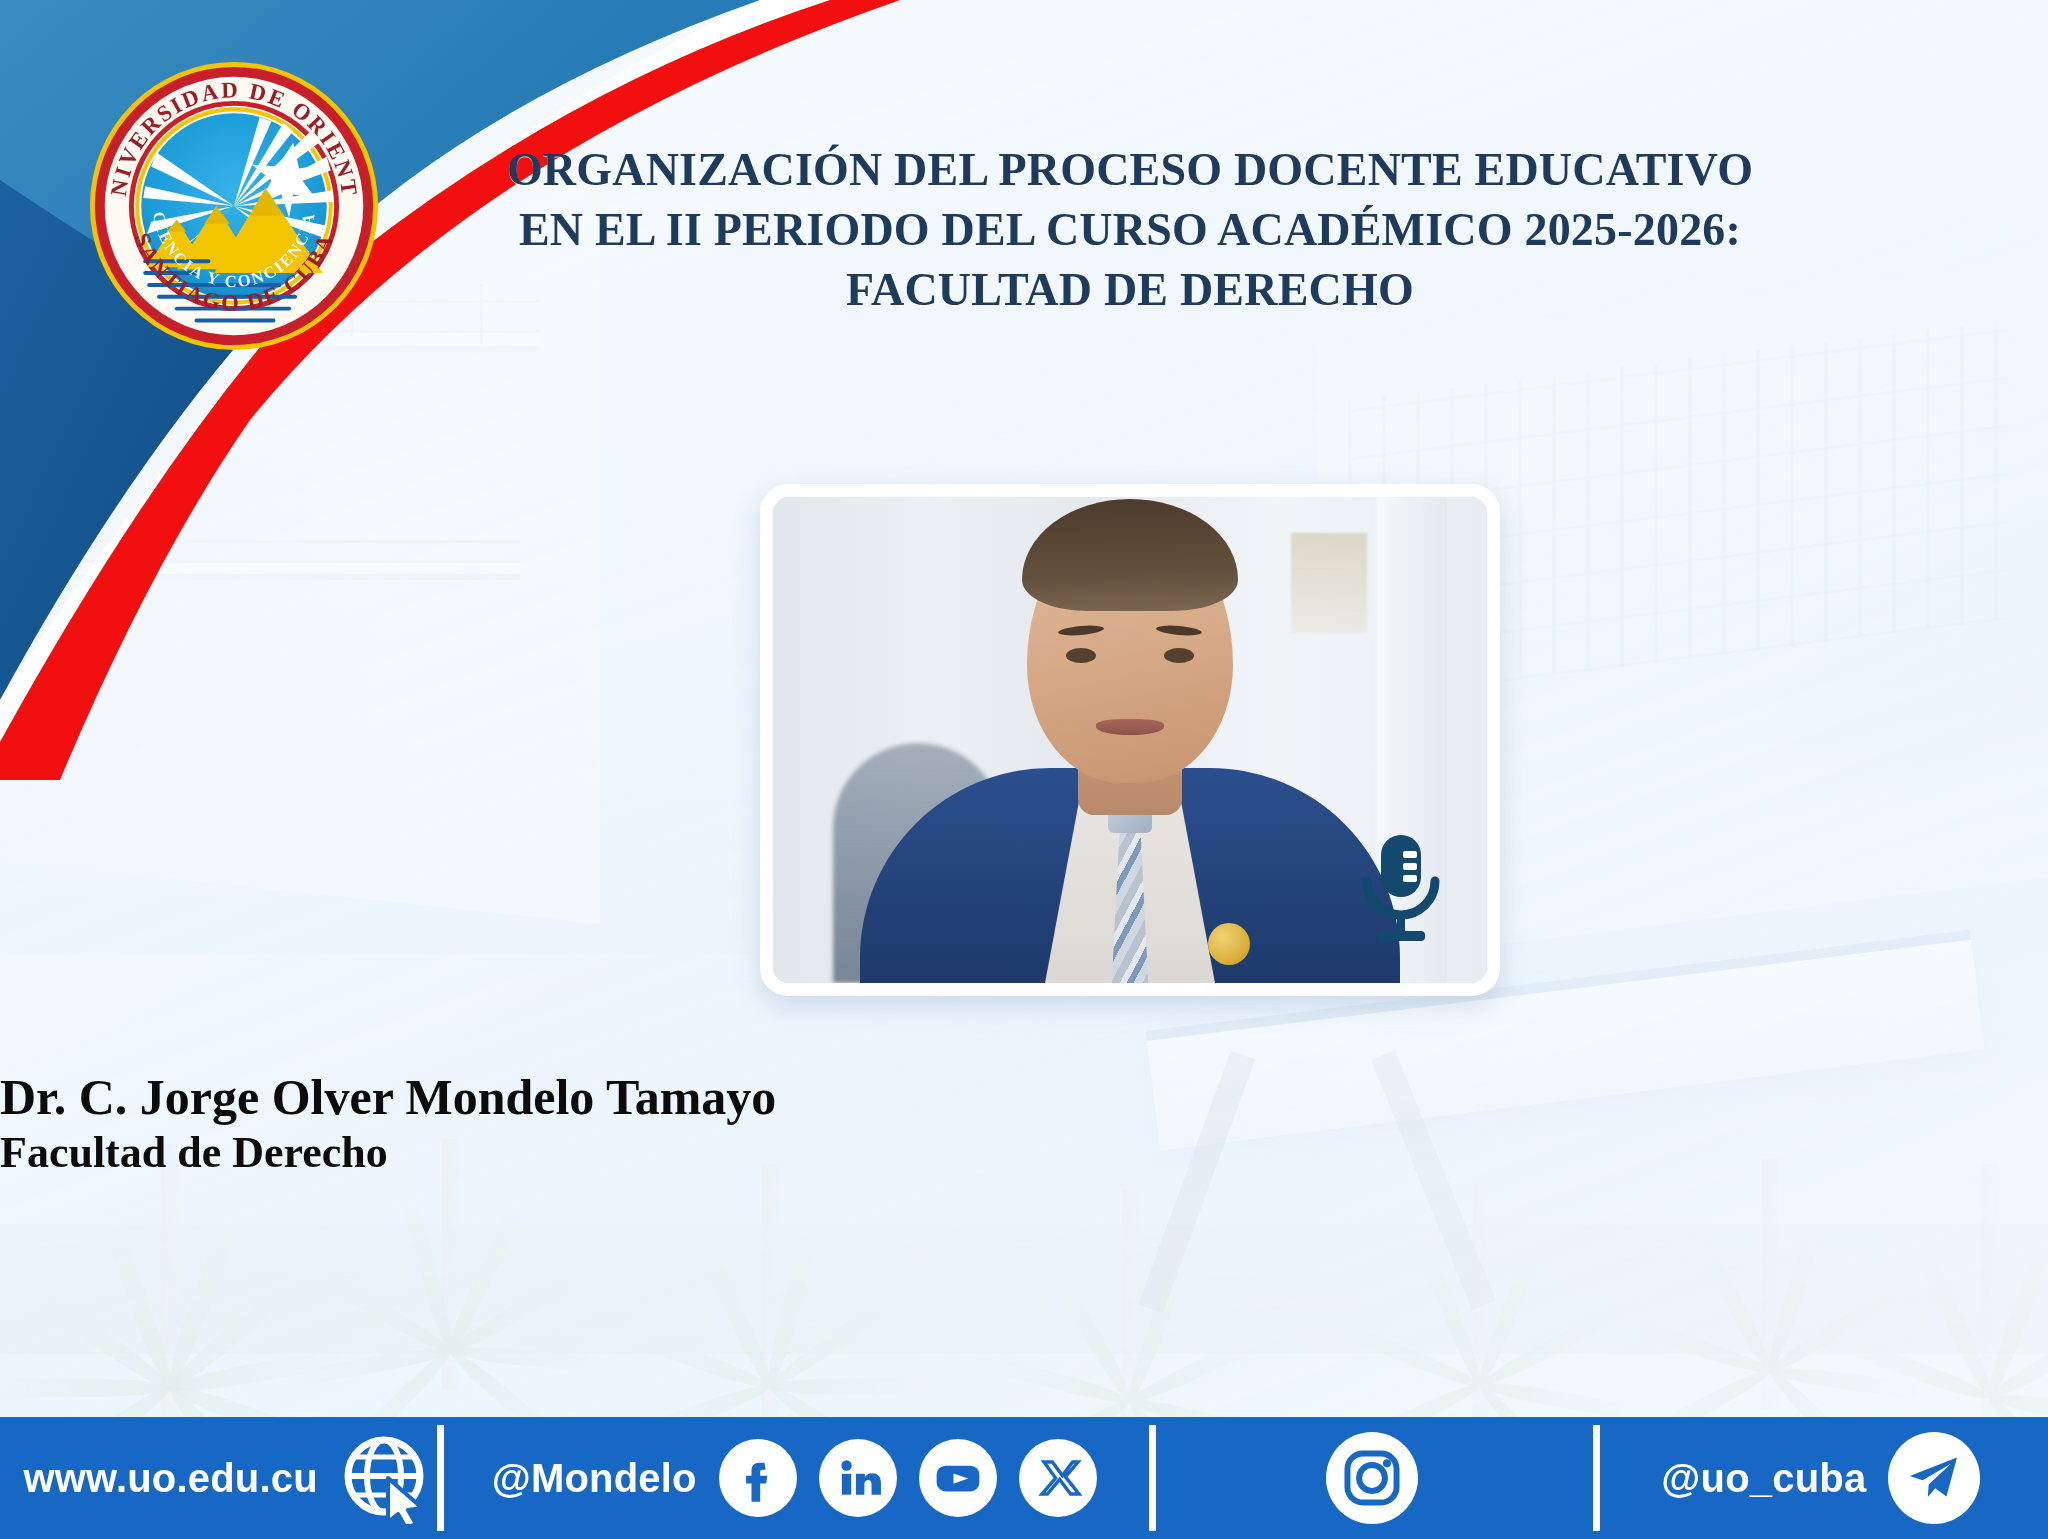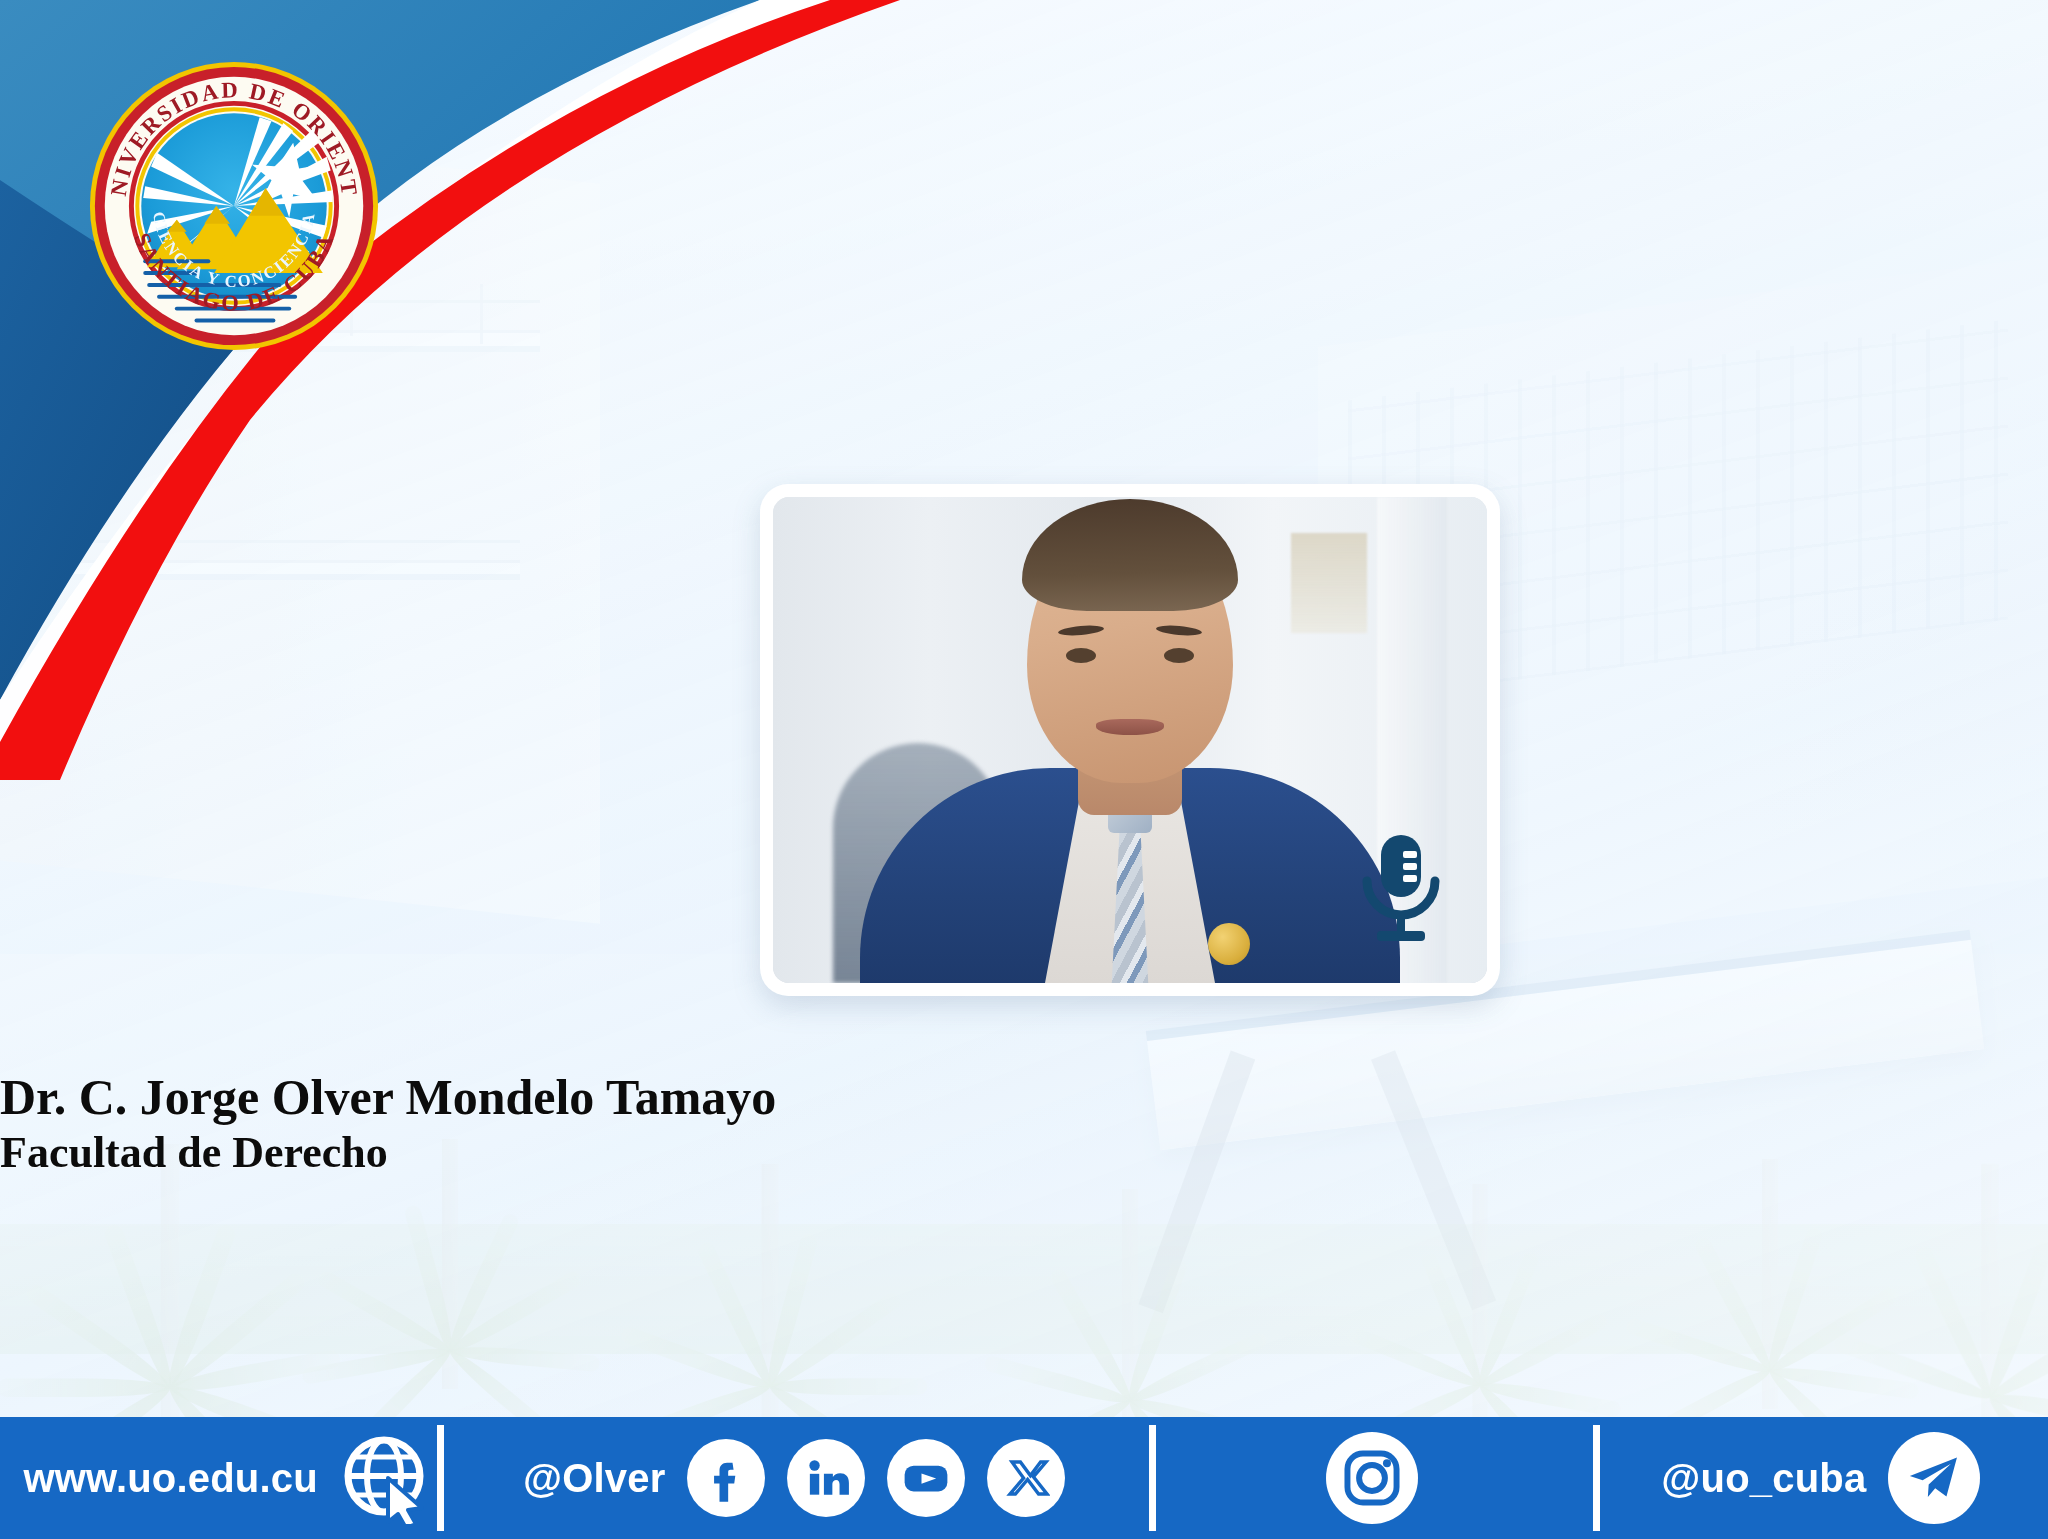--- a/index.html
+++ b/index.html
@@ -564,20 +564,25 @@
       <textPath href="#arcTop" startOffset="50%" text-anchor="middle">UNIVERSIDAD DE ORIENTE</textPath>
     </text>
     <text font-family="Liberation Serif, serif" font-size="17" font-weight="700" fill="#eaf6ff" letter-spacing="2">
       <textPath href="#arcMotto" startOffset="50%" text-anchor="middle">CIENCIA Y CONCIENCIA</textPath>
     </text>
     <text font-family="Liberation Serif, serif" font-size="23" font-weight="700" fill="#9e1a24" letter-spacing="2.4">
       <textPath href="#arcBottom" startOffset="50%" text-anchor="middle">SANTIAGO DE CUBA</textPath>
     </text>
   </svg>
 
+  <div class="title-block">
+    <div class="line">ORGANIZACIÓN DEL PROCESO DOCENTE EDUCATIVO</div>
+    <div class="line">EN EL II PERIODO DEL CURSO ACADÉMICO 2025-2026:</div>
+    <div class="line">FACULTAD DE DERECHO</div>
+  </div>
 
   <div class="portrait-card">
     <div class="portrait-inner">
       <div class="pb-wall"></div>
       <div class="pb-arch"></div>
       <div class="pb-door"></div>
       <div class="pb-cornice"></div>
       <div class="pb-pillar"></div>
 
       <div class="pt-shoulders"></div>
@@ -619,21 +624,21 @@
         <circle cx="44" cy="44" r="36" fill="none" stroke="#ffffff" stroke-width="7"></circle>
         <ellipse cx="44" cy="44" rx="17" ry="36" fill="none" stroke="#ffffff" stroke-width="6"></ellipse>
         <line x1="8" y1="44" x2="80" y2="44" stroke="#ffffff" stroke-width="6"></line>
         <line x1="14" y1="25" x2="74" y2="25" stroke="#ffffff" stroke-width="5"></line>
         <line x1="14" y1="63" x2="74" y2="63" stroke="#ffffff" stroke-width="5"></line>
         <path d="M48,46 L82,76 L68,78 L76,92 L66,96 L58,82 L48,90 Z" fill="#ffffff" stroke="#1668c4" stroke-width="4" stroke-linejoin="round"></path>
       </svg>
     </div>
 
     <div class="fseg seg-soc">
-      <span class="ftxt">@Olver</span>
+      <span class="ftxt">@Mondelo</span>
       <div class="soc-row">
         <span class="circ">
           <svg width="52" height="52" viewBox="0 0 48 48">
             <path d="M30 10h-5c-4.4 0-7 2.8-7 7.3V22h-5v7h5v17h8V29h5.6l1-7H26v-3.6c0-1.3.6-2 2.2-2H31z" fill="#1668c4"></path>
           </svg>
         </span>
         <span class="circ">
           <svg width="50" height="50" viewBox="0 0 48 48">
             <circle cx="13" cy="12" r="5" fill="#1668c4"></circle>
             <rect x="8.5" y="20" width="9" height="20" fill="#1668c4"></rect>

